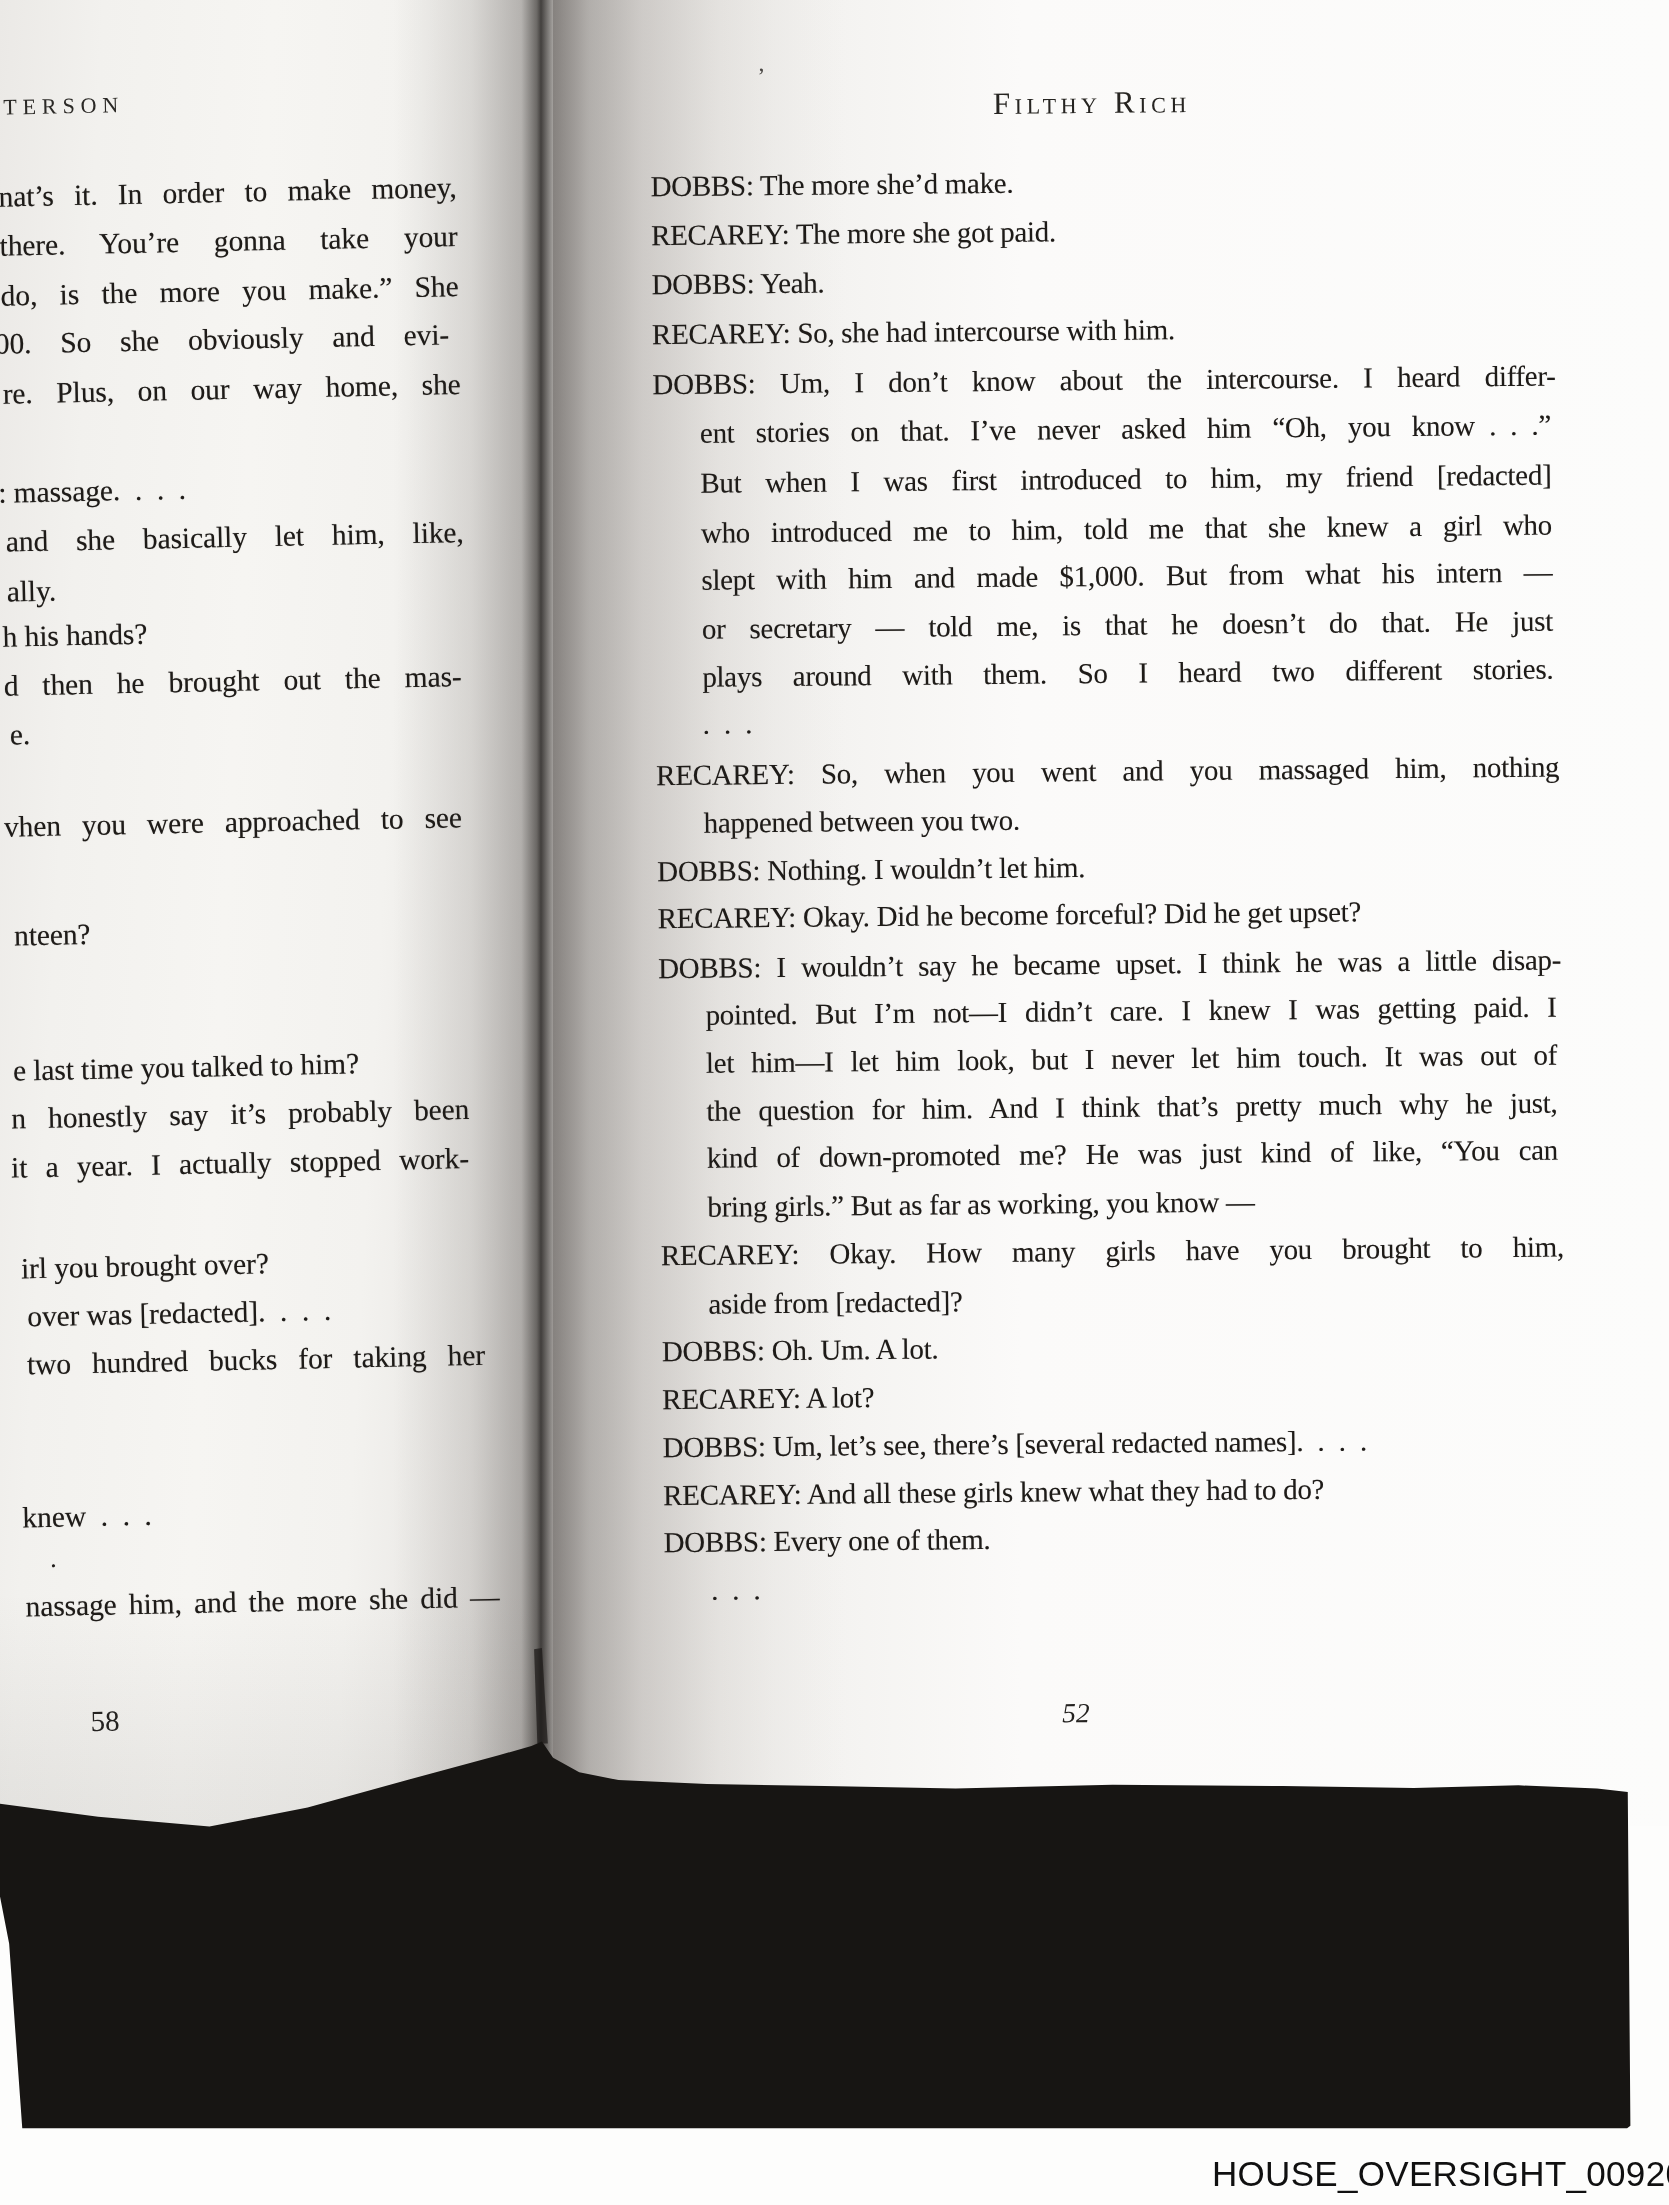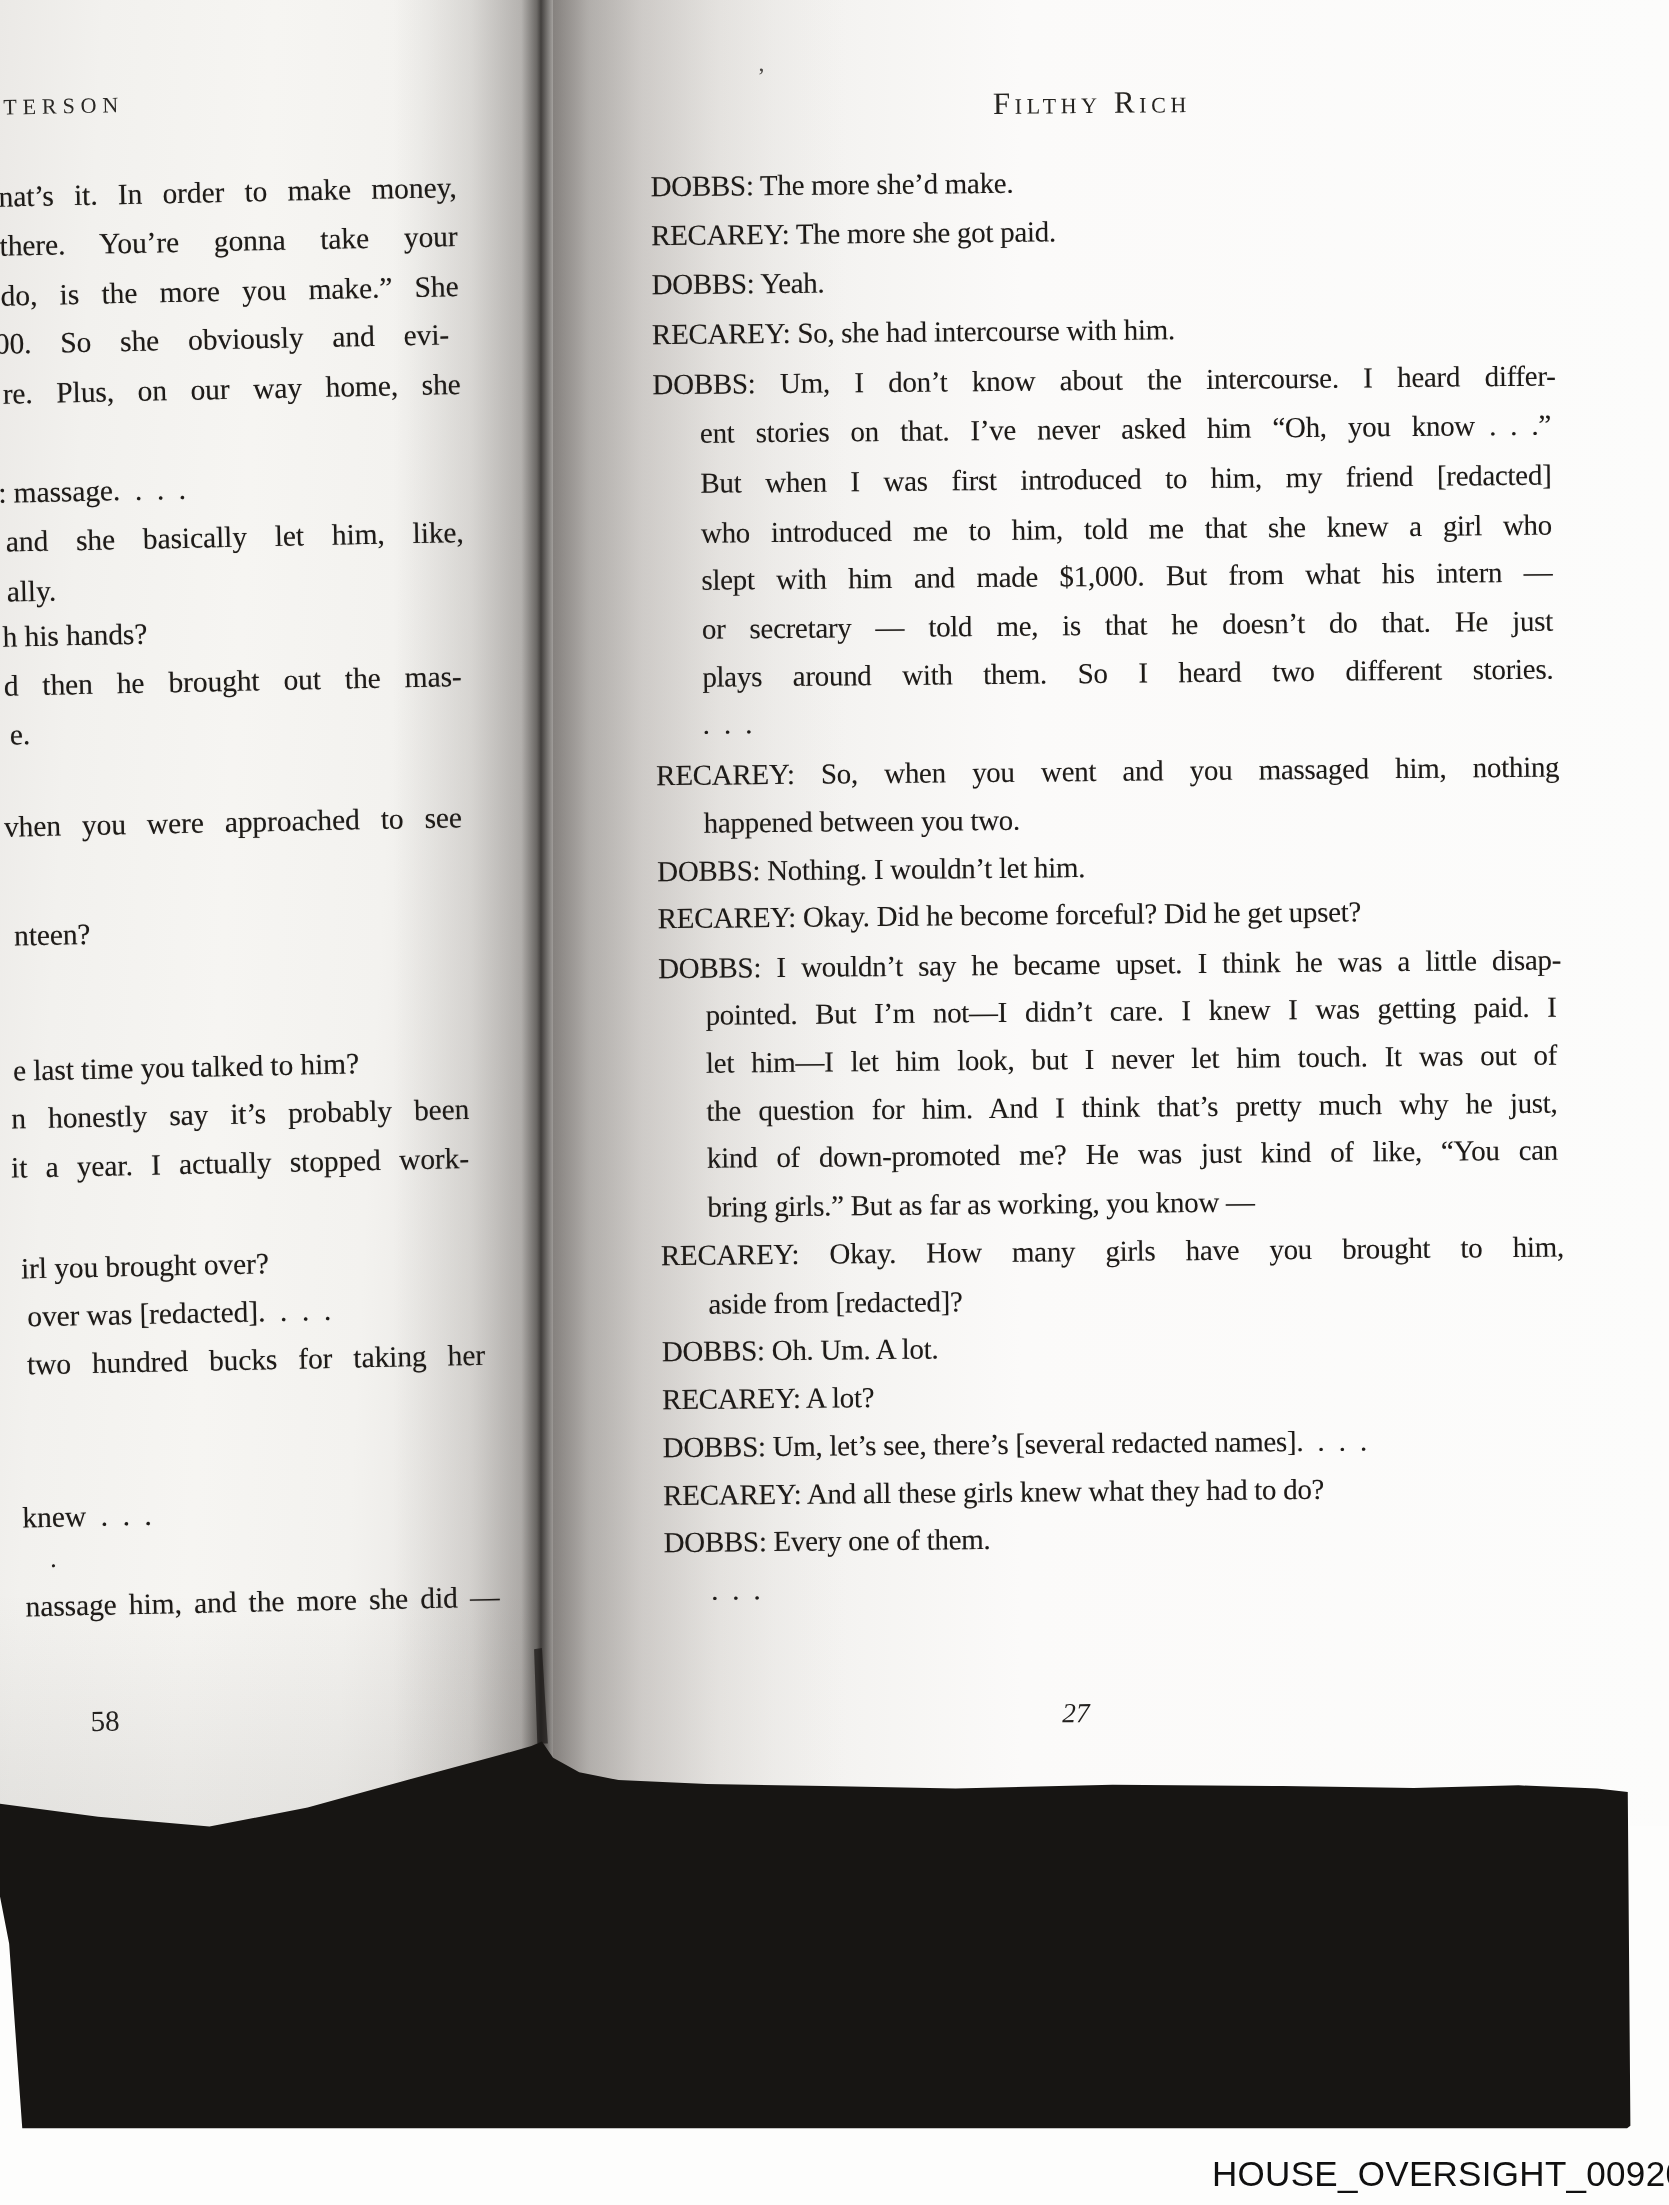--- a/index.html
+++ b/index.html
@@ -133,19 +133,19 @@
     <div class="rl ind j" style="top:1138px">kind of down-promoted me? He was just kind of like, “You can</div>
     <div class="rl ind" style="top:1187px">bring girls.” But as far as working, you know —</div>
     <div class="rl j" style="top:1235px">RECAREY: Okay. How many girls have you brought to him,</div>
     <div class="rl ind" style="top:1284px">aside from [redacted]?</div>
     <div class="rl" style="top:1331px">DOBBS: Oh. Um. A lot.</div>
     <div class="rl" style="top:1379px">RECAREY: A lot?</div>
     <div class="rl" style="top:1427px">DOBBS: Um, let’s see, there’s [several redacted names]. . . .</div>
     <div class="rl" style="top:1475px">RECAREY: And all these girls knew what they had to do?</div>
     <div class="rl" style="top:1522px">DOBBS: Every one of them.</div>
     <div class="rl ind" style="top:1570px">. . .</div>
-    <div class="abs pgnum pg59" style="left:1054px;top:1697px">27</div>
+    <div class="abs pgnum pg59" style="left:1054px;top:1697px">52</div>
   </div>
 
   <div class="abs bates">HOUSE_OVERSIGHT_009208</div>
 
 </div>
 
 
 </body></html>

